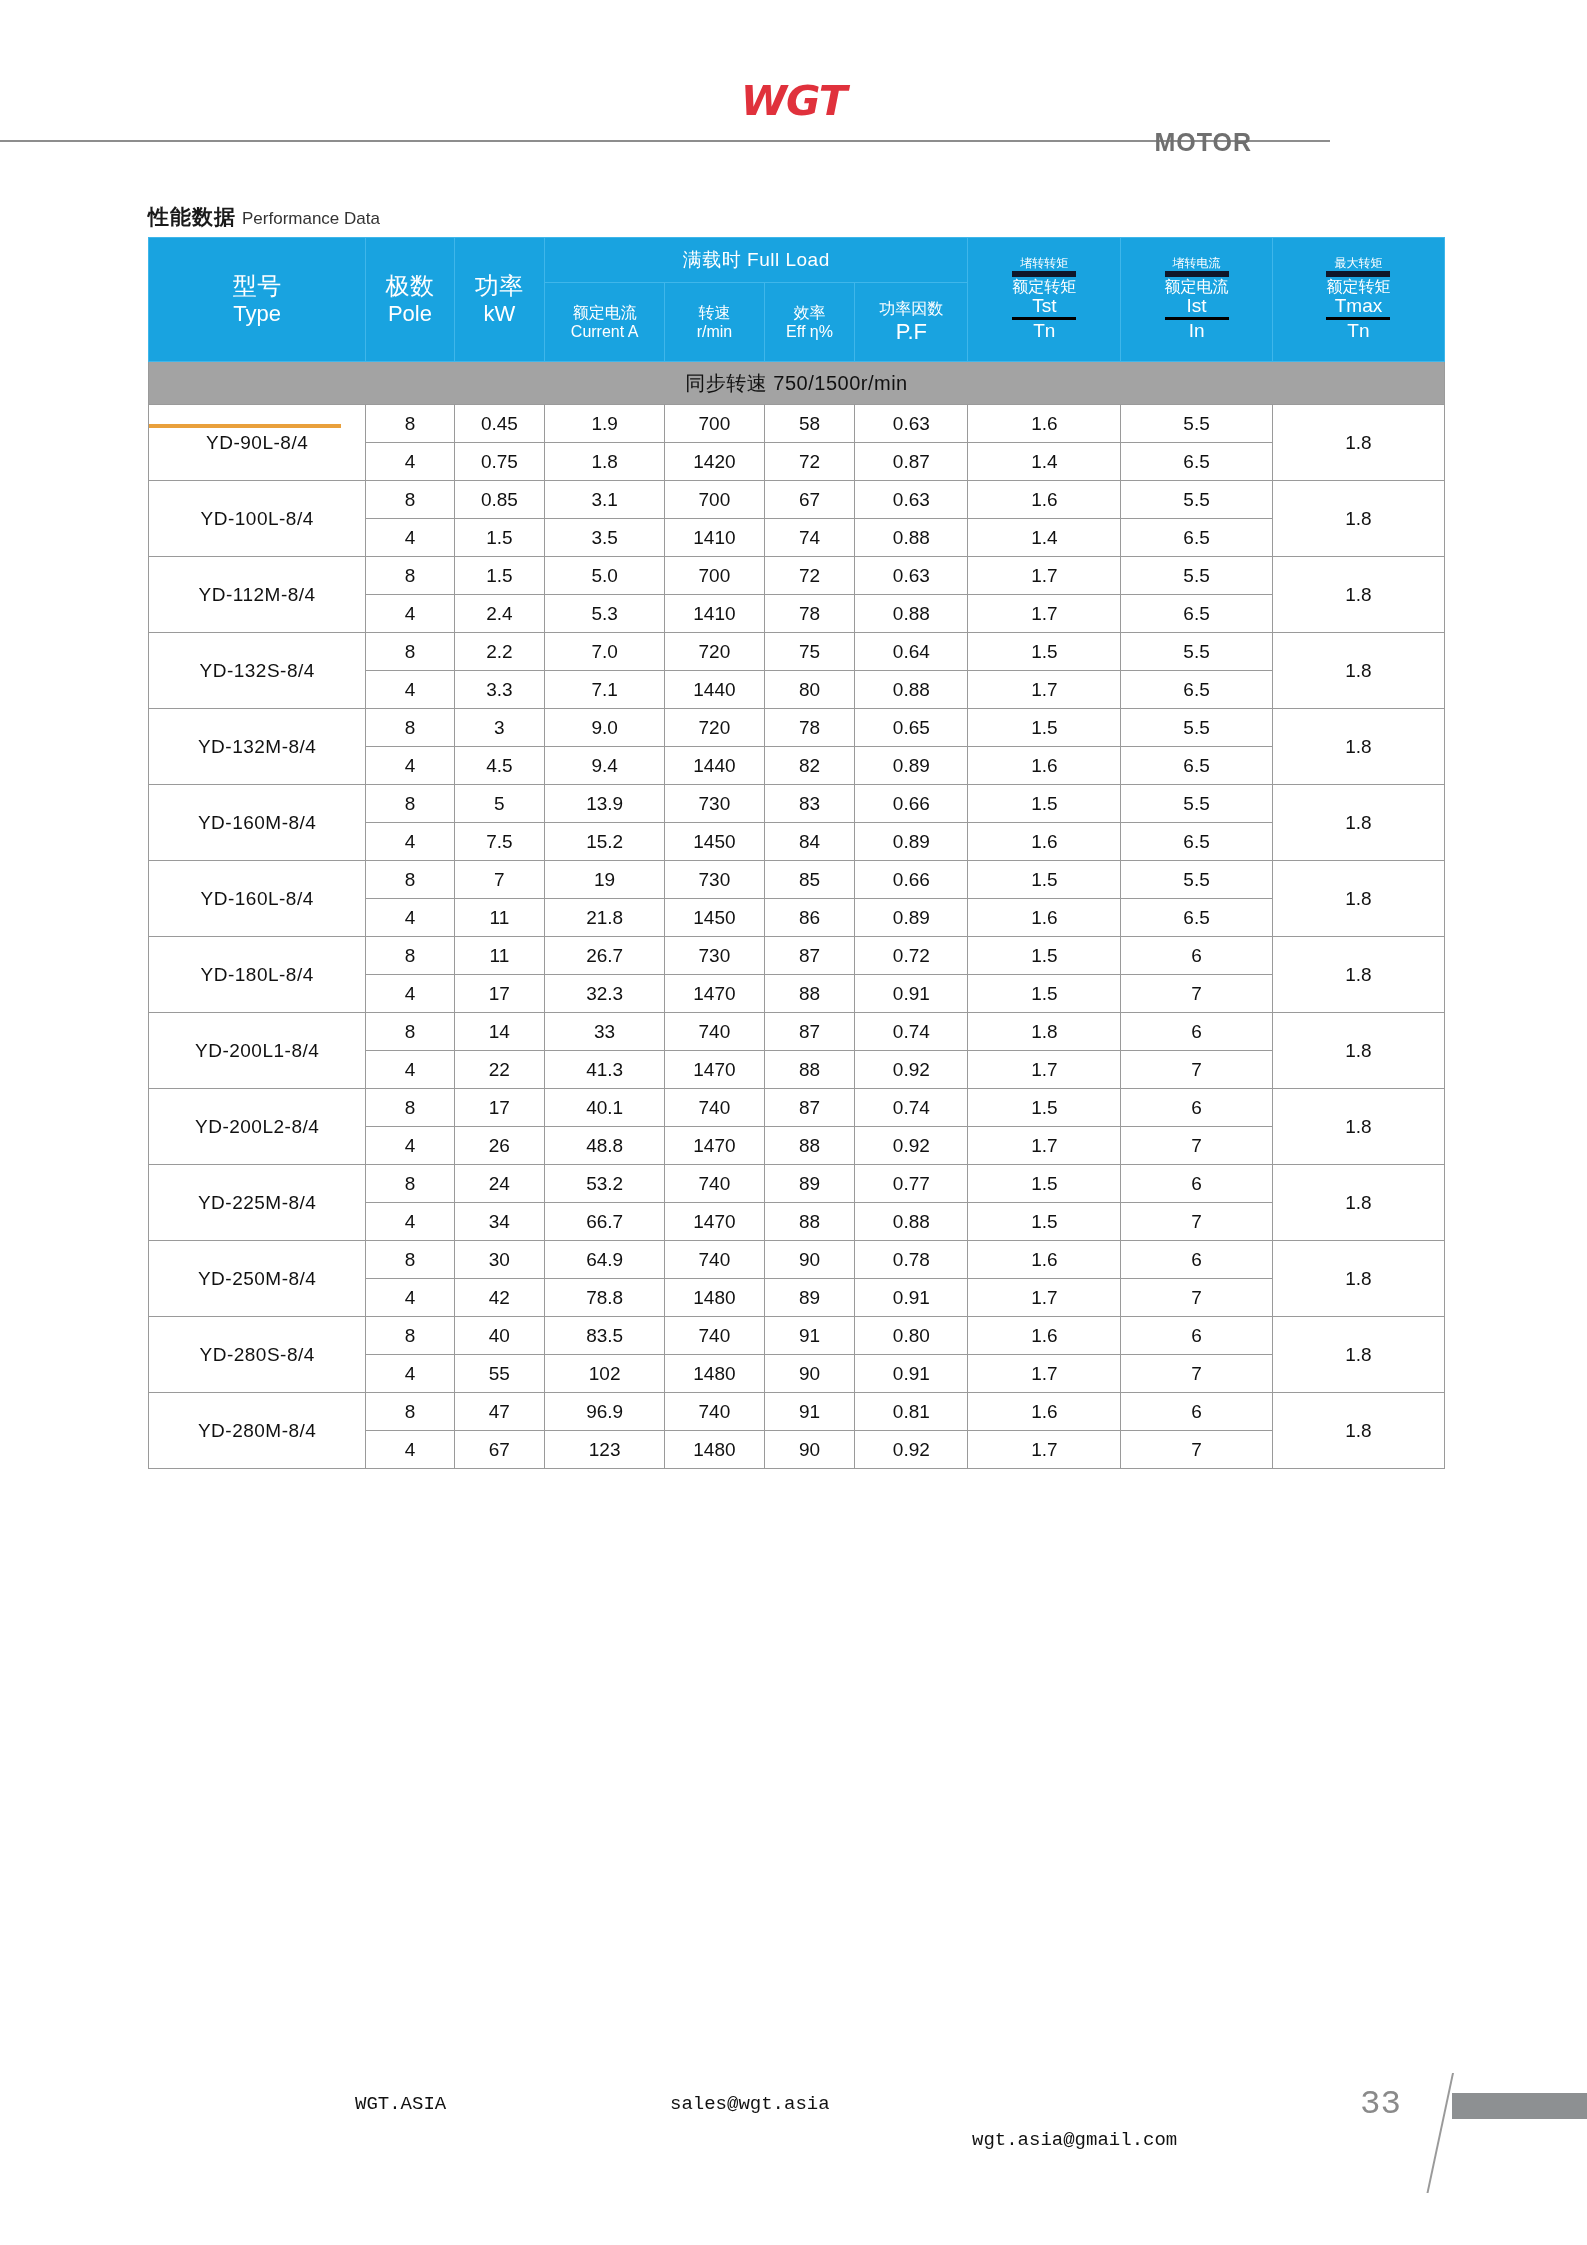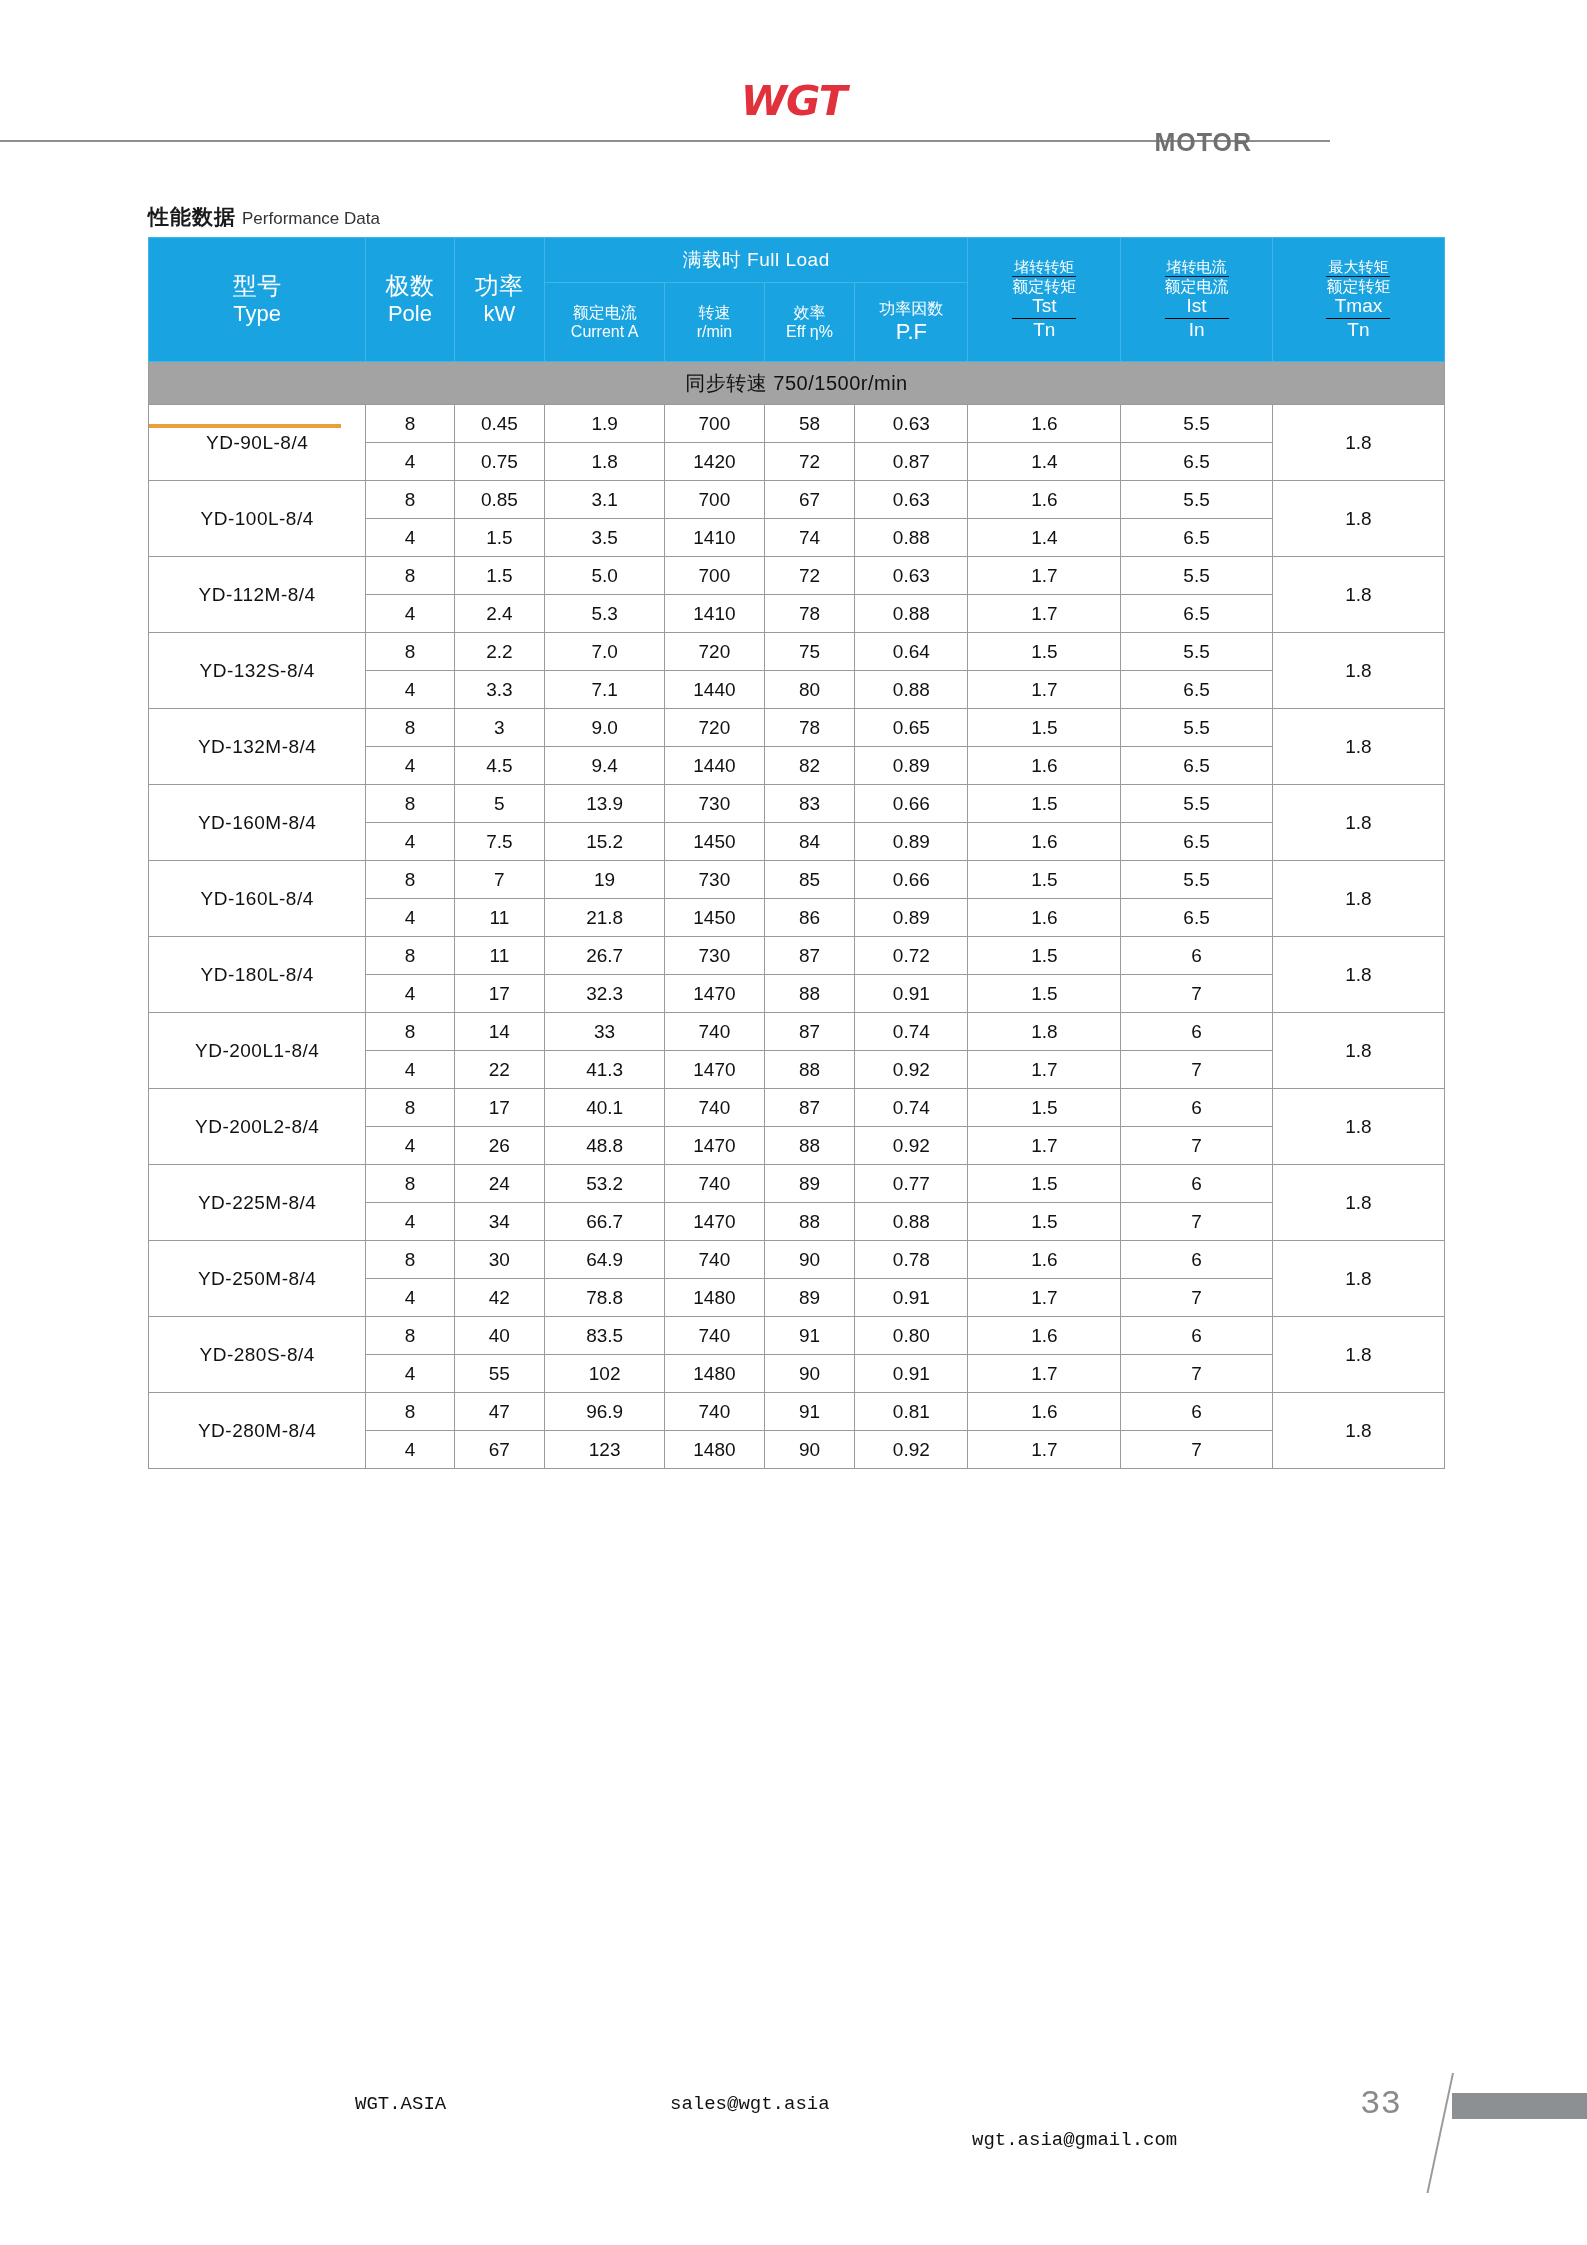--- a/index.html
+++ b/index.html
@@ -176,34 +176,34 @@
     letter-spacing: 0.5px;
   }
 
   
   .frac {
     display: inline-block;
     line-height: 1.1;
   }
   .frac .num-cn {
     display: block;
-    font-size: 15px;
-    border-bottom: 1px solid #0f172a;
+    font-size: 12px;
+    border-bottom: 6px solid #0f172a;
     padding-bottom: 1px;
     text-align: center;
   }
   .frac .den-cn {
     display: block;
     font-size: 16px;
     padding-top: 1px;
   }
   .frac .num-en {
     display: block;
     font-size: 19px;
-    border-bottom: 1px solid #000000;
+    border-bottom: 3px solid #000000;
     padding: 0 6px 1px 6px;
   }
   .frac .den-en {
     display: block;
     font-size: 19px;
     padding-top: 1px;
   }
 
   
   .subband td {

